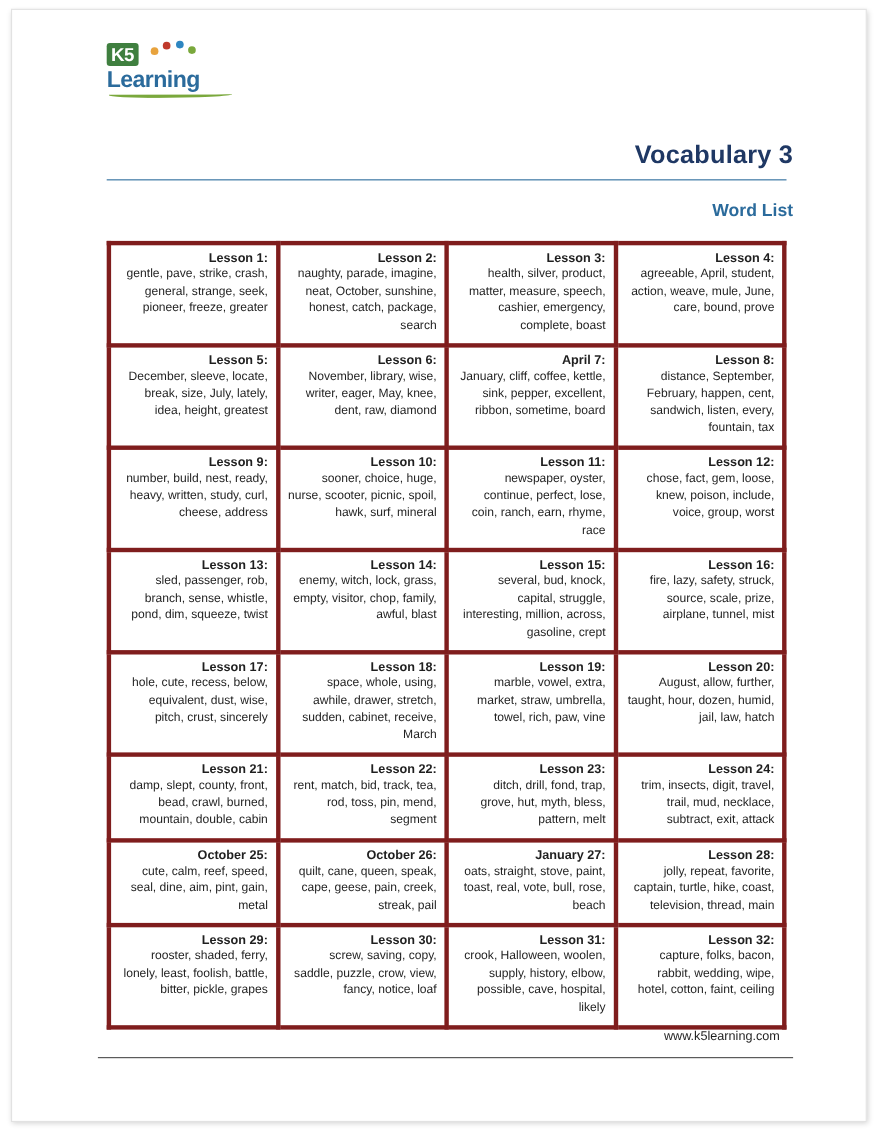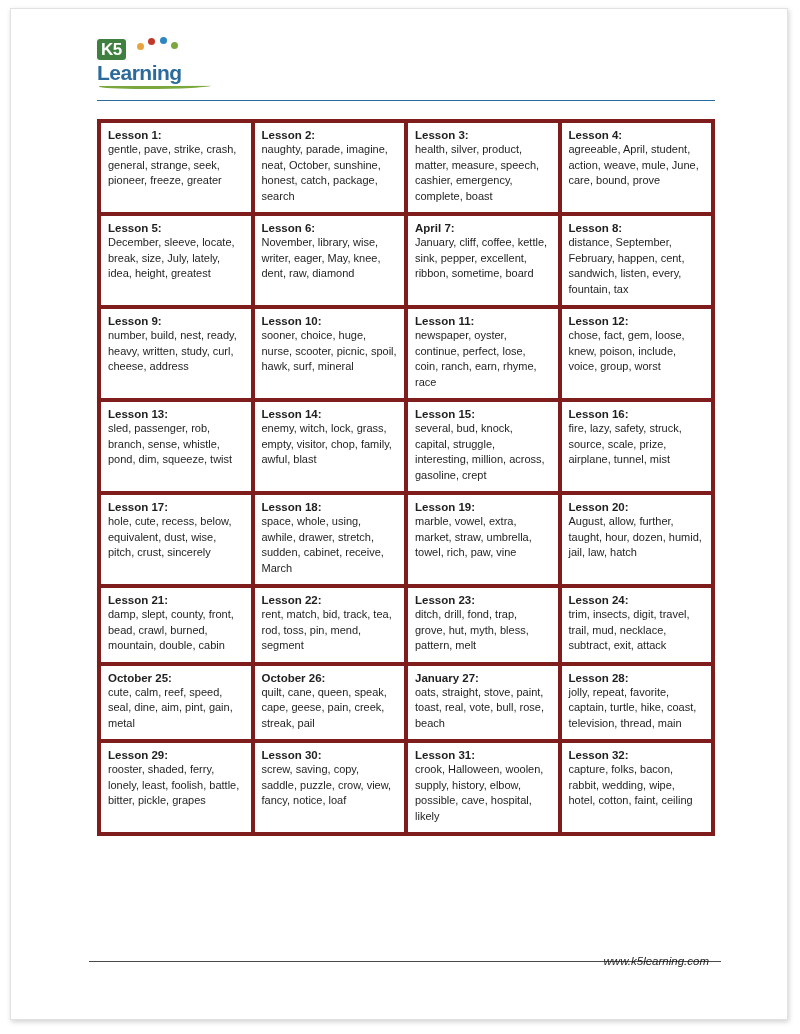--- a/index.html
+++ b/index.html
@@ -18,20 +18,21 @@
   }
   .sheet {
     position: absolute;
     left: 10px;
     top: 8px;
     width: 778px;
     height: 1012px;
     background: #ffffff;
     border: 1px solid #e2e2e2;
     box-shadow: 1px 2px 5px rgba(0,0,0,0.18);
+    text-align: right;
   }
   .content {
     position: absolute;
     left: 78px;
     top: 30px;
     width: 632px;
   }
   
   .logo {
     position: relative;
@@ -141,24 +142,23 @@
     position: absolute;
     left: 78px;
     top: 952px;
     width: 632px;
     height: 1px;
     background: #4a4a4a;
   }
   .footer-text {
     position: absolute;
     right: 78px;
-    top: 946px;
+    top: 927px;
     font-size: 11.5px;
     color: #1f1f1f;
-    font-style: italic;
   }
 </style>
 </head>
 <body>
 
 <div class="page">
   <div class="sheet">
 
     <div class="content">
 
@@ -167,21 +167,23 @@
         <div class="logo-dots">
           <span></span>
             <span></span>
             <span></span>
             <span></span>
         </div>
         <div class="logo-learning">Learning</div>
         <div class="logo-swoosh"></div>
       </div>
 
+      <div class="doc-title">Vocabulary 3</div>
       <div class="title-rule"></div>
+      <div class="sub-title">Word List</div>
 
       <table class="wordlist">
         <tbody>
           <tr>
             <td>
               <div class="lesson-label">Lesson 1:</div>
               <div class="lesson-words">gentle, pave, strike, crash, general, strange, seek, pioneer, freeze, greater</div>
             </td>
             <td>
               <div class="lesson-label">Lesson 2:</div>

